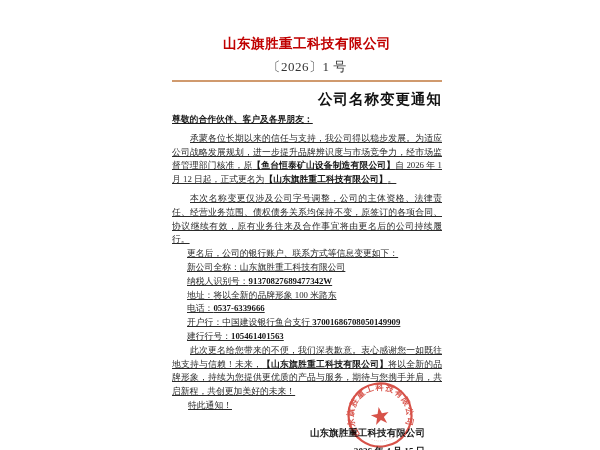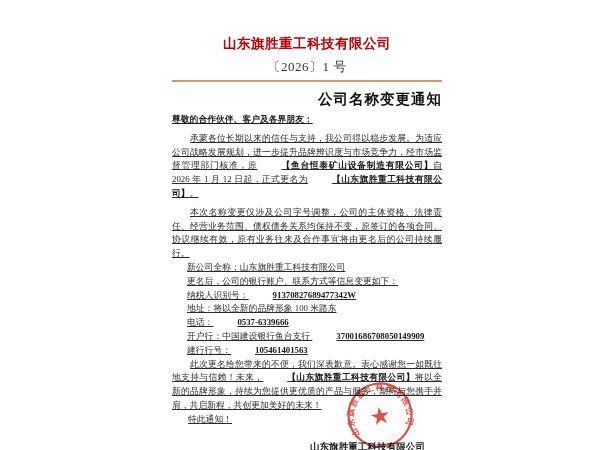--- a/index.html
+++ b/index.html
@@ -19,21 +19,21 @@
   .rule{margin-top:8px;border:0;border-top:2px solid var(--rule_tan);height:0;}
   .notice-title{margin:7px 0 0;text-align:right;font-size:14.5px;font-weight:700;
                 color:#111;letter-spacing:1px;line-height:19px;
                 font-family:"Liberation Sans","DejaVu Sans",sans-serif;}
   .doc-body{font-size:8.8px;line-height:13.8px;text-align:justify;}
   .doc-body p{margin:0;text-decoration:underline;}
   .salutation{font-weight:700;margin-top:4px !important;color:#1c1c1c;}
   .para{text-indent:18px;}
   .gap{margin-top:5px !important;}
   .info-line{text-indent:15px;}
-  .info-line b,.para b,.closing b{color:#161616;padding-left:24px;}
+  .info-line b,.para b,.closing b{color:#161616;}
   .closing{text-indent:16px;}
   .signature{margin-top:13px;text-align:right;padding-right:17px;}
   .sig-company{font-weight:700;font-size:9.6px;line-height:13px;color:#1a1a1a;}
   .sig-date{font-weight:700;font-size:9.2px;line-height:13px;margin-top:6px;color:#1a1a1a;}
   .seal{position:absolute;left:346px;top:381px;opacity:.88;
         mix-blend-mode:multiply;transform:rotate(-10deg);}
 </style>
 </head>
 <body>
 
@@ -49,23 +49,23 @@
     <h2 class="notice-title">公司名称变更通知</h2>
 
     <div class="doc-body">
 
       <p class="salutation">尊敬的合作伙伴、客户及各界朋友：</p>
 
       <p class="para gap"><span>承蒙各位长期以来的信任与支持，我公司得以稳步发展。为适应公司战略发展规划，进一步提升品牌辨识度与市场竞争力，经市场监督管理部门核准，原</span><b>【鱼台恒泰矿山设备制造有限公司】</b><span>自 2026 年 1 月 12 日起，正式更名为</span><b>【山东旗胜重工科技有限公司】</b><span>。</span></p>
 
       <p class="para gap">本次名称变更仅涉及公司字号调整，公司的主体资格、法律责任、经营业务范围、债权债务关系均保持不变，原签订的各项合同、协议继续有效，原有业务往来及合作事宜将由更名后的公司持续履行。</p>
 
+      <p class="info-line">更名后，公司的银行账户、联系方式等信息变更如下：</p>
+
       <p class="info-line"><span>新公司全称：</span><span>山东旗胜重工科技有限公司</span><b></b></p>
-
-      <p class="info-line">更名后，公司的银行账户、联系方式等信息变更如下：</p>
 
       <p class="info-line"><span>纳税人识别号：</span><span></span><b>91370827689477342W</b></p>
 
       <p class="info-line"><span>地址：</span><span>将以全新的品牌形象 100 米路东</span><b></b></p>
 
       <p class="info-line"><span>电话：</span><span></span><b>0537-6339666</b></p>
 
       <p class="info-line"><span>开户行：</span><span>中国建设银行鱼台支行 </span><b>37001686708050149909</b></p>
 
       <p class="info-line"><span>建行行号：</span><span></span><b>105461401563</b></p>

